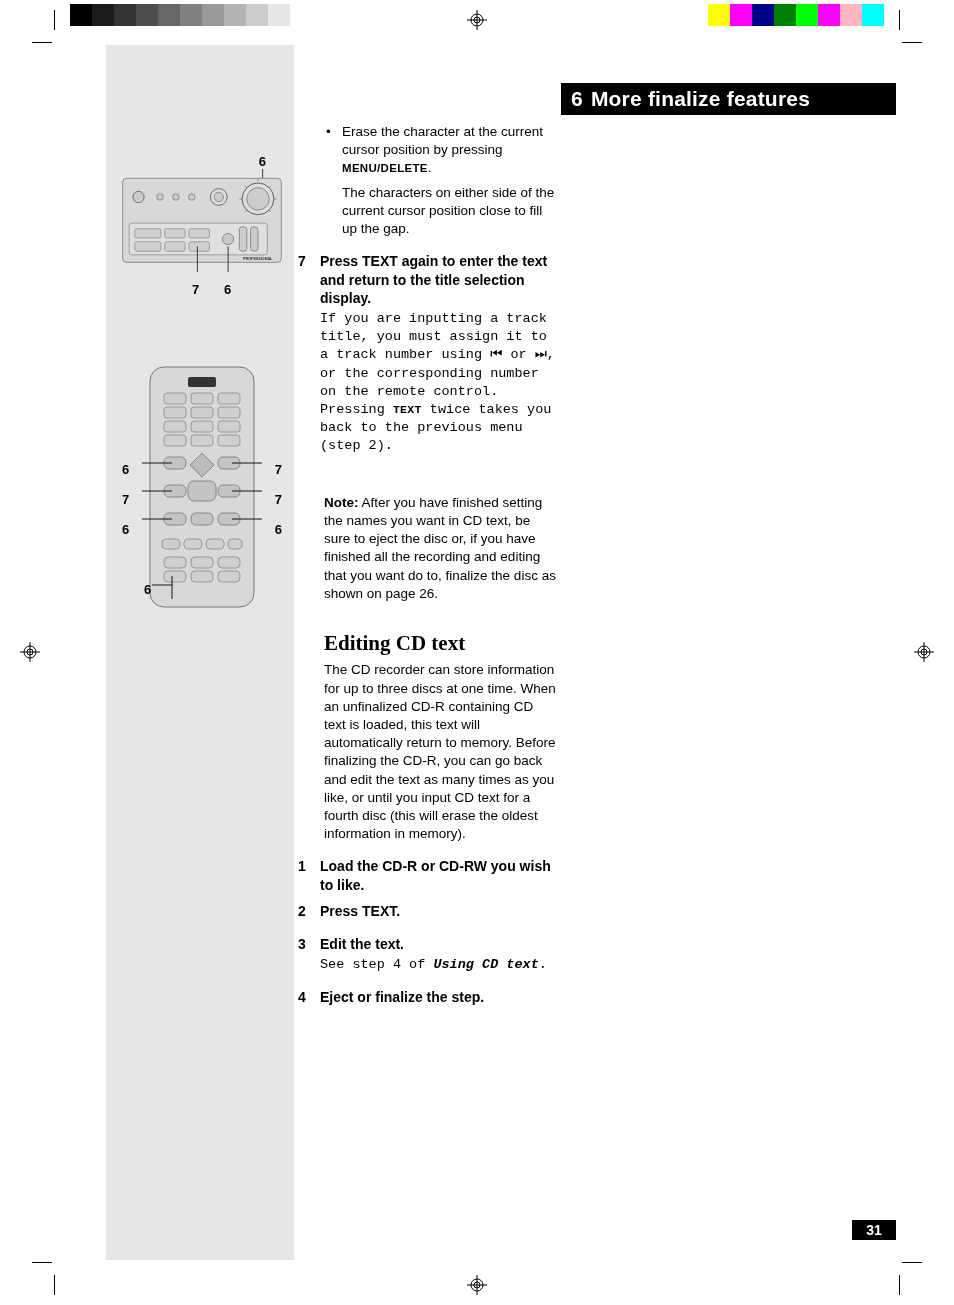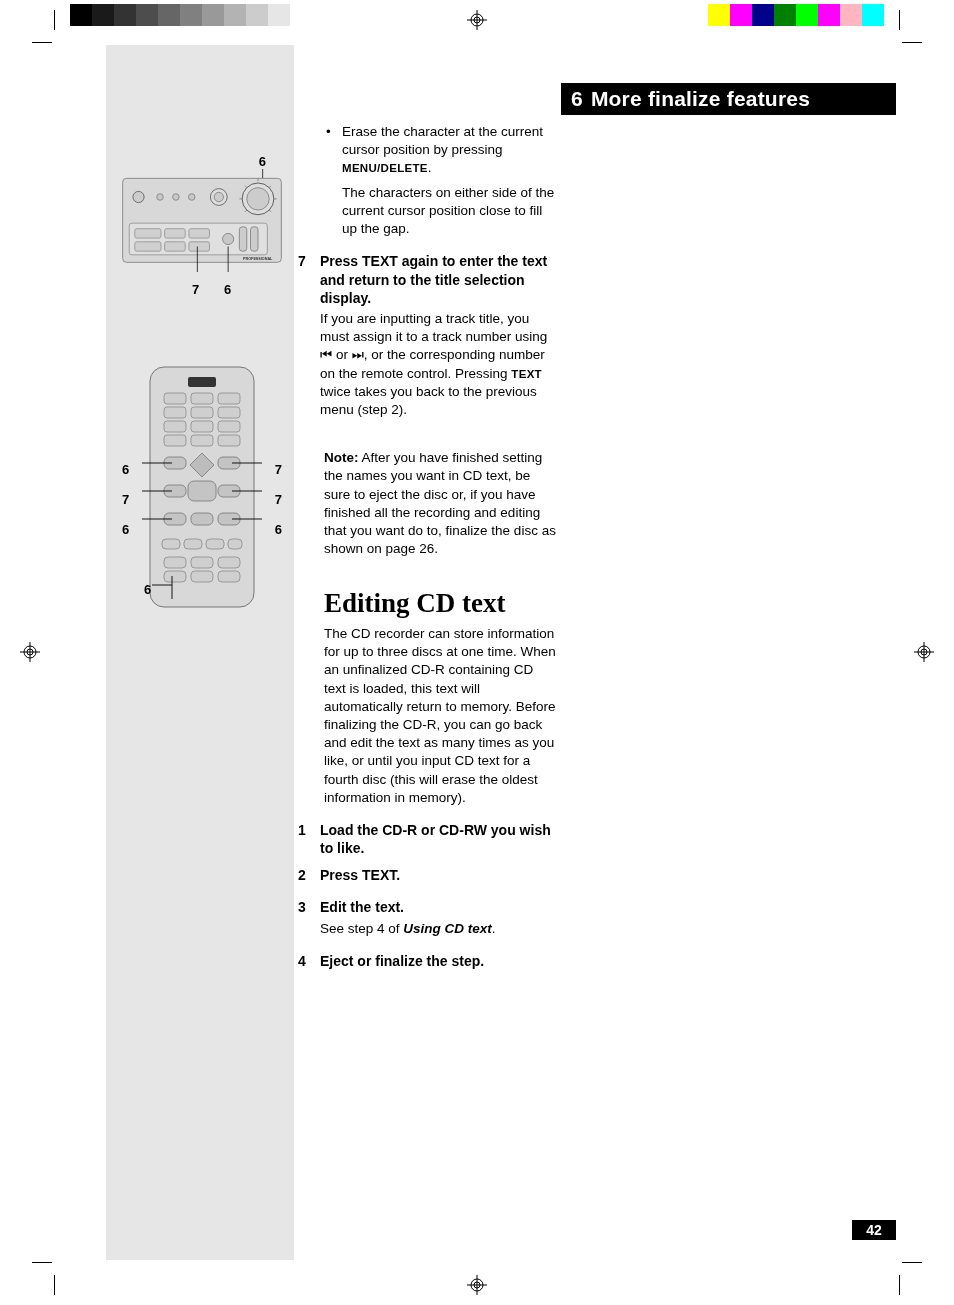--- a/index.html
+++ b/index.html
@@ -61,23 +61,23 @@
 
   .bullet-item{ display:flex; margin-bottom:4px; }
   .bullet-dot{ width:16px; flex-shrink:0; padding-left:2px;}
   .bullet-txt{ flex:1; }
   .sub-indent{ margin-left:18px; margin-top:4px; }
 
   .step{ display:flex; margin-top:14px; }
   .step .n{ width:22px; flex-shrink:0; font-weight:bold; font-size:14px; margin-left:-26px; text-align:left;}
   .step .t{ flex:1; }
   .step-head{ font-weight:bold; font-size:14px; line-height:1.3; }
-  .step-body{ margin-top:3px; }
-
-  .heading { font-family: Georgia, 'Times New Roman', serif; font-weight:bold; font-size:27px; margin-top:26px; margin-bottom:4px;}
+  .step-body{ margin-top:3px;font-family:Liberation Mono, monospace; }
+
+  .heading { font-family: Georgia, 'Times New Roman', serif; font-weight:bold; font-size:21px; margin-top:26px; margin-bottom:4px;}
   .para{ }
 
   .smcaps{ font-size:11.5px; font-weight:bold; letter-spacing:0.3px;}
 
   
   .device{ position:absolute; left:60px; top:124px; width:168px; }
   .device svg{ width:168px; }
   .device .lbl{ position:absolute; font-weight:bold; font-size:13px; }
 
   .remote{ position:absolute; left:60px; top:318px; width:168px; }
@@ -149,21 +149,21 @@
     </svg></div>
 
 <div class="page">
   <div class="sidebar"></div>
 
   <div class="chapter">
     <span class="num">6</span>
     <span>More finalize features</span>
   </div>
 
-  <div class="pagenum">42</div>
+  <div class="pagenum">31</div>
 
   <div class="device">
     <span class="lbl" style="top:-16px; right:20px;">6</span>
     <svg viewBox="0 0 180 110">
 
       <line x1="155" y1="-2" x2="155" y2="28" stroke="#000" stroke-width="0.8"></line>
 
       <rect x="5" y="10" width="170" height="90" rx="4" fill="#d8d8d8" stroke="#888"></rect>
 
       <circle cx="22" cy="30" r="6" fill="#ccc" stroke="#666"></circle>
@@ -284,21 +284,21 @@
     <div class="step">
       <div class="n">7</div>
       <div class="t">
         <div class="step-head">Press TEXT again to enter the text and return to the title selection display.</div>
         <div class="step-body">
           <span>If you are inputting a track title, you must assign it to a track number using </span><span>⏮</span><span> or </span><span>⏭</span><span>, or the corresponding number on the remote control. Pressing </span><span class="smcaps">TEXT</span><span> twice takes you back to the previous menu (step 2).</span>
         </div>
       </div>
     </div>
 
-    <div style="margin-top:30px">
+    <div style="margin-top:38px">
       <b>Note:</b><span> After you have finished setting the names you want in CD text, be sure to eject the disc or, if you have finished all the recording and editing that you want do to, finalize the disc as shown on page 26.</span>
     </div>
 
     <div class="heading">Editing CD text</div>
     <div class="para">The CD recorder can store information for up to three discs at one time. When an unfinalized CD-R containing CD text is loaded, this text will automatically return to memory. Before finalizing the CD-R, you can go back and edit the text as many times as you like, or until you input CD text for a fourth disc (this will erase the oldest information in memory).</div>
 
     <div class="step">
       <div class="n">1</div>
       <div class="t">
           <div class="step-head">Load the CD-R or CD-RW you wish to like.</div>

